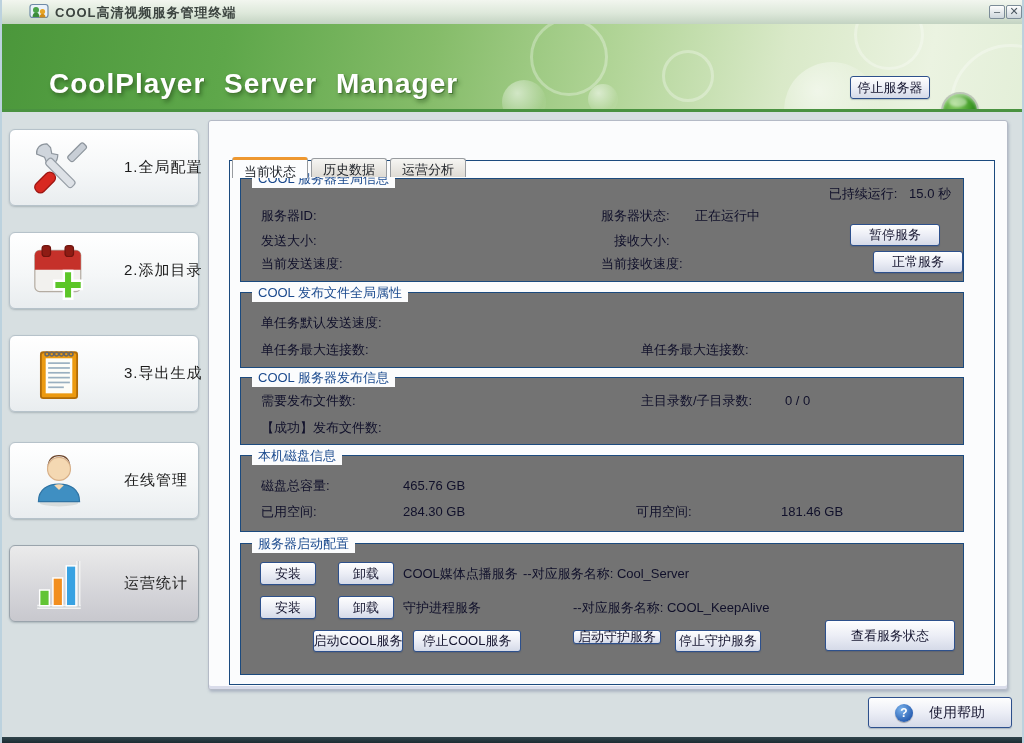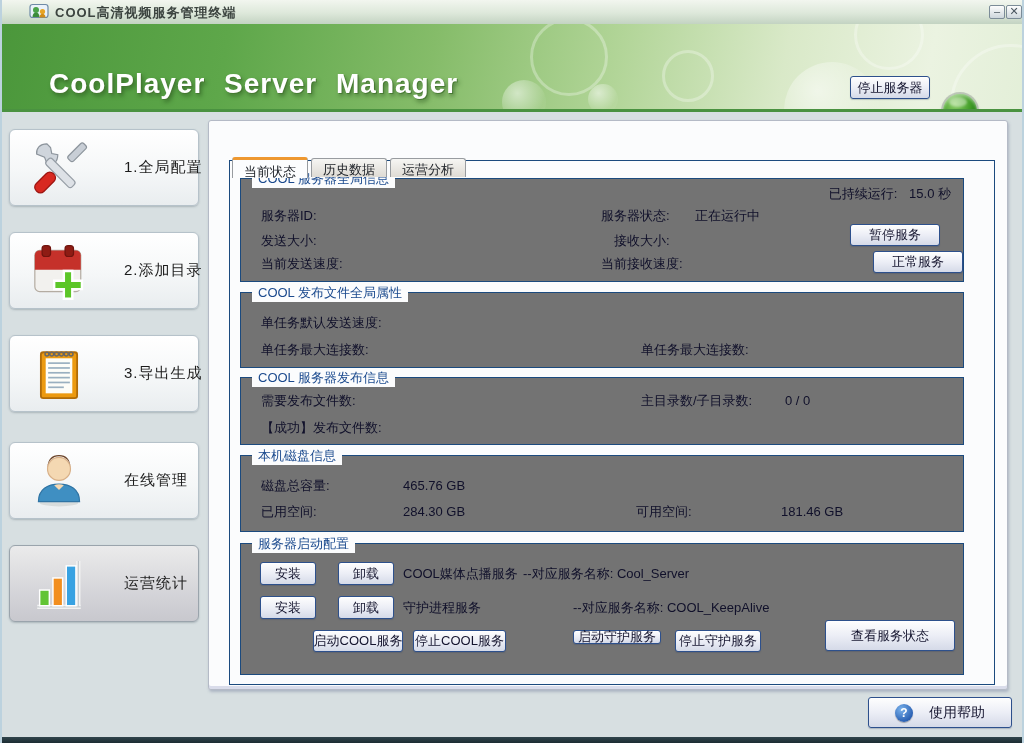--- a/index.html
+++ b/index.html
@@ -232,21 +232,21 @@
     <span class="grp-title">服务器启动配置</span>
     <div class="xpbtn" style="left:19px;top:18px;width:56px;height:23px;">安装</div>
     <div class="xpbtn" style="left:97px;top:18px;width:56px;height:23px;">卸载</div>
     <span class="lbl" style="left:162px;top:22px;">COOL媒体点播服务</span>
     <span class="lbl" style="left:282px;top:22px;">--对应服务名称: Cool_Server</span>
     <div class="xpbtn" style="left:19px;top:52px;width:56px;height:23px;">安装</div>
     <div class="xpbtn" style="left:97px;top:52px;width:56px;height:23px;">卸载</div>
     <span class="lbl" style="left:162px;top:56px;">守护进程服务</span>
     <span class="lbl" style="left:332px;top:56px;">--对应服务名称: COOL_KeepAlive</span>
     <div class="xpbtn" style="left:72px;top:86px;width:90px;height:22px;">启动COOL服务</div>
-    <div class="xpbtn" style="left:172px;top:86px;width:93px;height:22px;">停止COOL服务</div>
+    <div class="xpbtn" style="left:172px;top:86px;width:108px;height:22px;">停止COOL服务</div>
     <div class="xpbtn" style="left:332px;top:86px;width:88px;height:14px;">启动守护服务</div>
     <div class="xpbtn" style="left:434px;top:86px;width:86px;height:22px;">停止守护服务</div>
     <div class="xpbtn" style="left:584px;top:76px;width:130px;height:31px;">查看服务状态</div>
   </div>
 
   <div class="xpbtn help-btn">
     <span class="q-ico">?</span>
     <span>使用帮助</span>
   </div>
 

